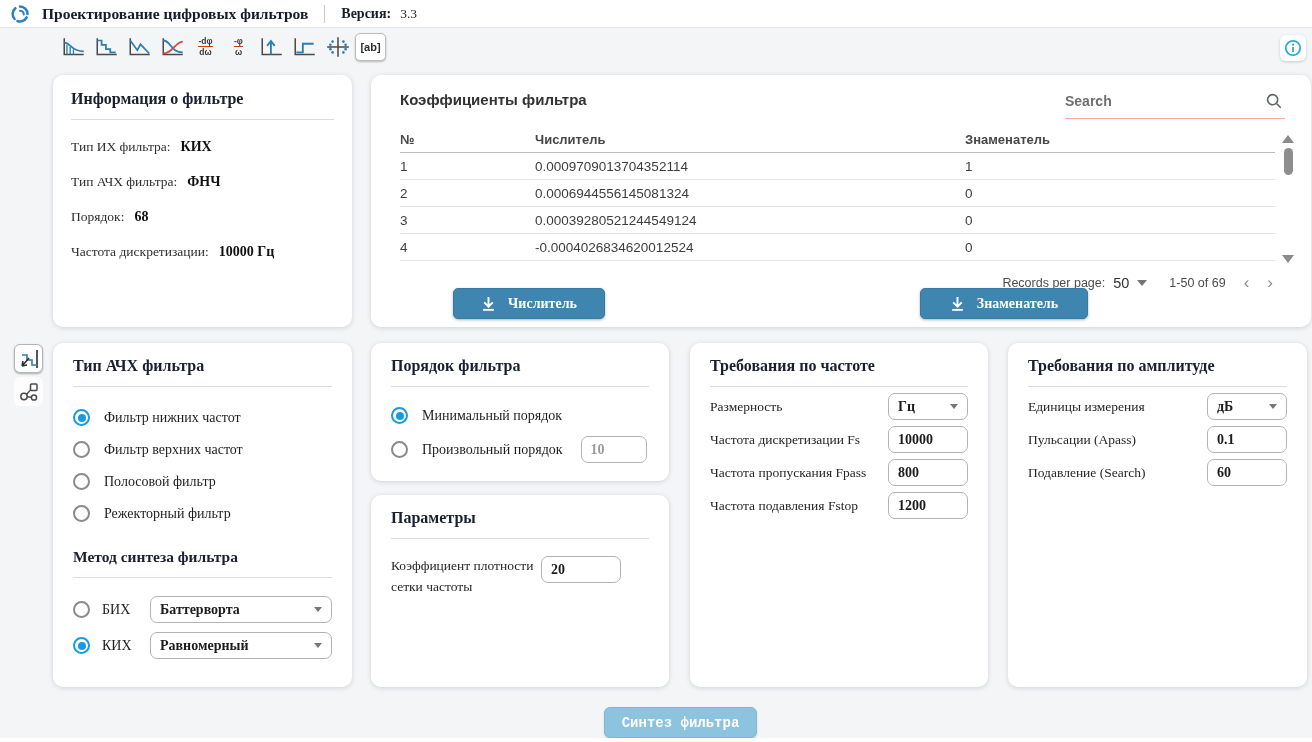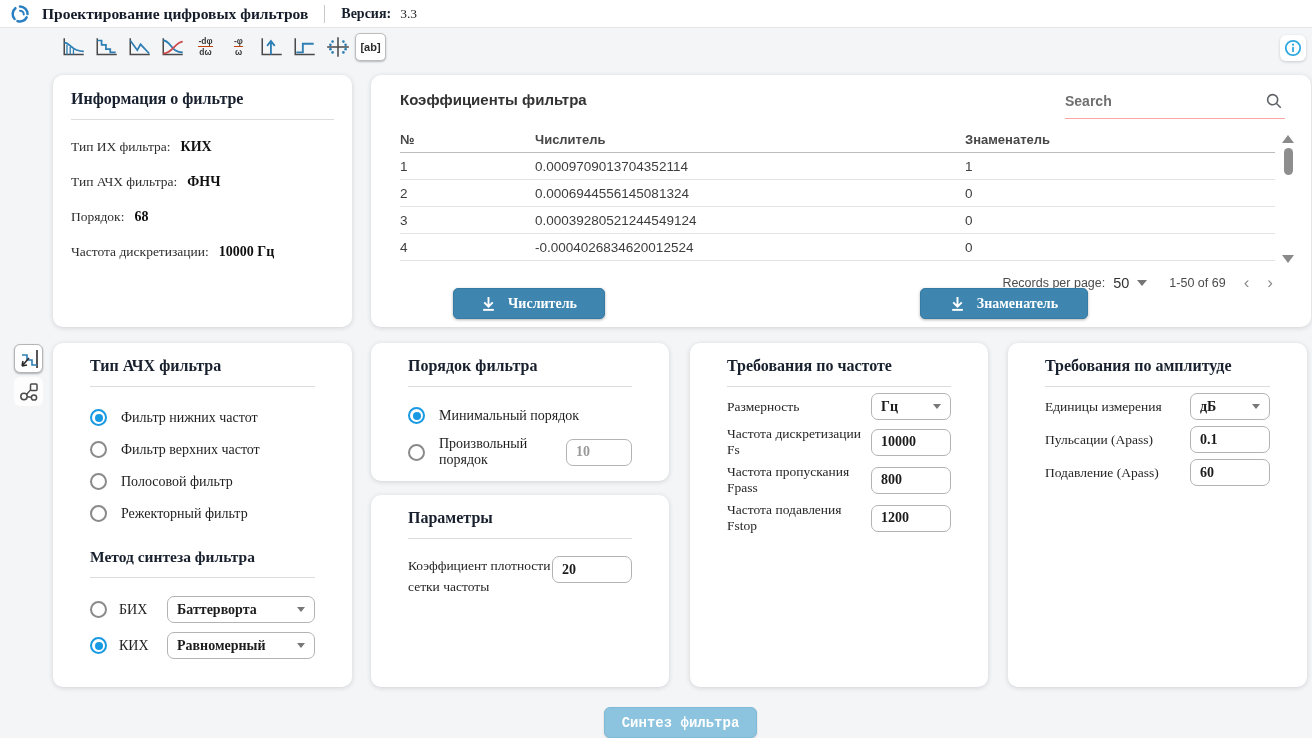--- a/index.html
+++ b/index.html
@@ -95,21 +95,21 @@
   .dl-btn.den { left:549px; width:168px; }
 
   
   .side-tools { position:absolute; left:14px; top:316px; width:30px; }
   .side-btn { width:29px; height:29px; background:#fdfdfd; border:1px solid transparent;
               border-radius:6px; margin-bottom:4px; cursor:pointer;
               display:flex; align-items:center; justify-content:center; }
   .side-btn.selected { border-color:#b5b5b5; box-shadow:0 1px 2px rgba(0,0,0,.3); background:#fff; }
 
   
-  .panel { padding:14px 37px; }
+  .panel { padding:14px 20px; }
   .panel .rule { margin:11px 0 0; }
   .opt-row { display:flex; align-items:center; gap:14px; margin-top:15px; }
   .opt-label { font-family:"Liberation Serif", serif; font-size:14px; color:#1d1d1d; }
   .radio { width:17px; height:17px; min-width:17px; border:2px solid #8a8a8a;
            border-radius:50%; position:relative; cursor:pointer; background:#fff; }
   .radio.checked { border-color:#189ae3; }
   .radio.checked::after { content:''; position:absolute; inset:2.5px;
                           border-radius:50%; background:#189ae3; }
 
   .select { display:flex; align-items:center; justify-content:space-between;
@@ -451,20 +451,20 @@
       <div class="select">
         <span>дБ</span>
         <span class="caret-sm"></span>
       </div>
     </div>
     <div class="field-row">
       <span class="field-label">Пульсации (Apass)</span>
       <input class="tinput" value="0.1" style="">
     </div>
     <div class="field-row">
-      <span class="field-label">Подавление (Apass)</span>
+      <span class="field-label">Подавление (Search)</span>
       <input class="tinput" value="60" style="">
     </div>
   </section>
 
   <button class="synth-btn">Синтез фильтра</button>
   <div class="bottom-strip"></div>
 </div>
 
 </body></html>

